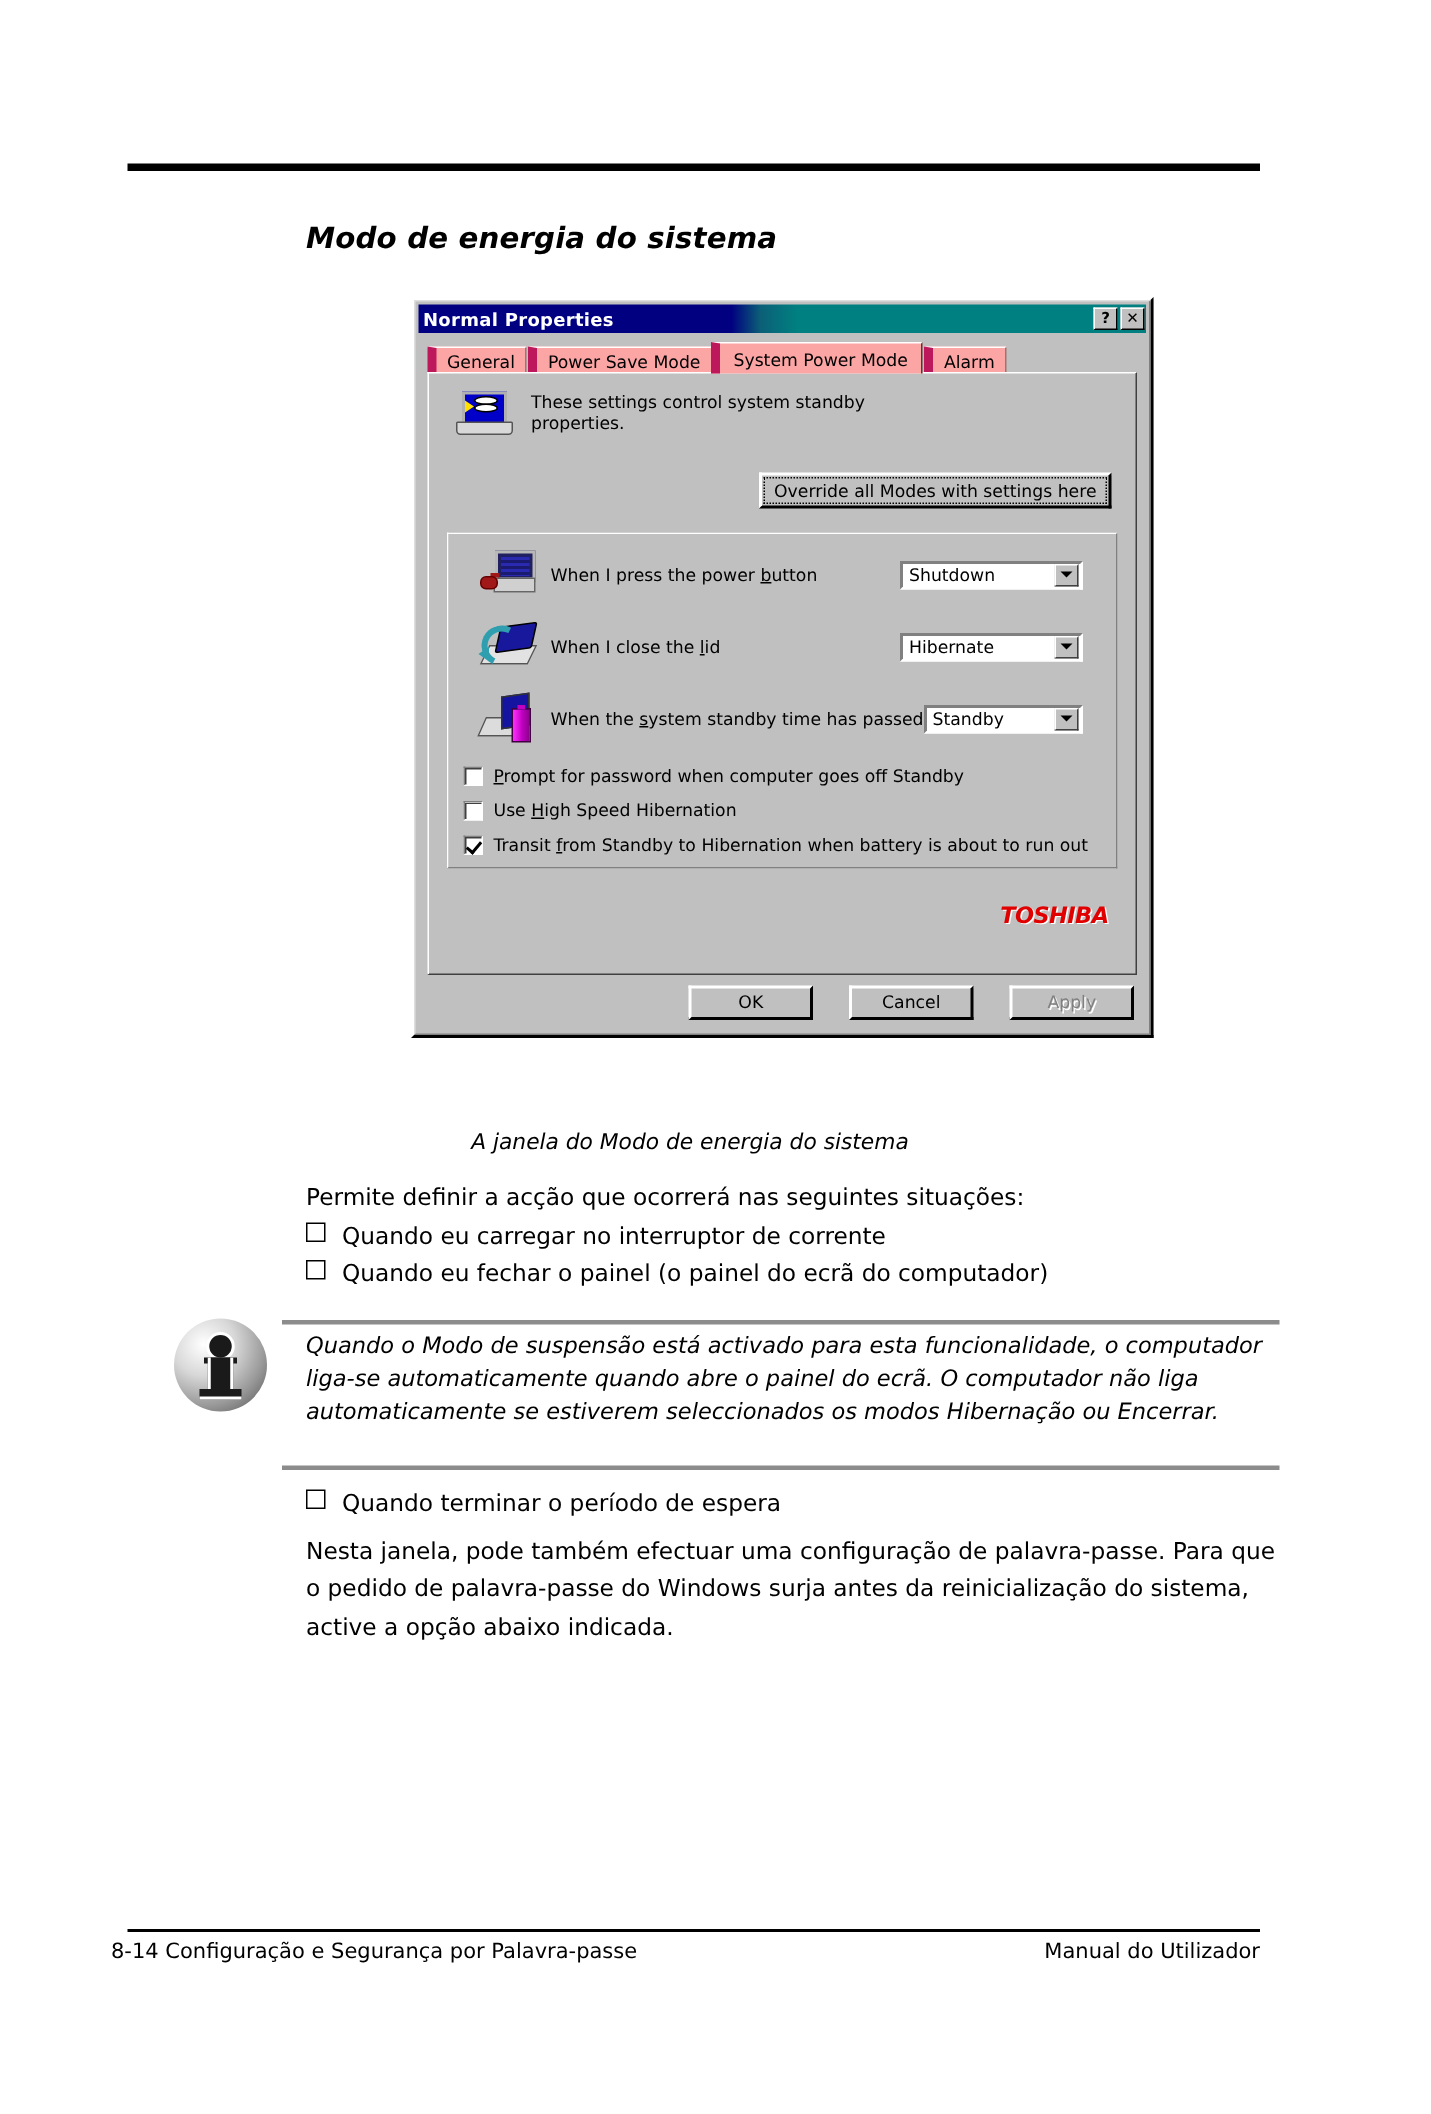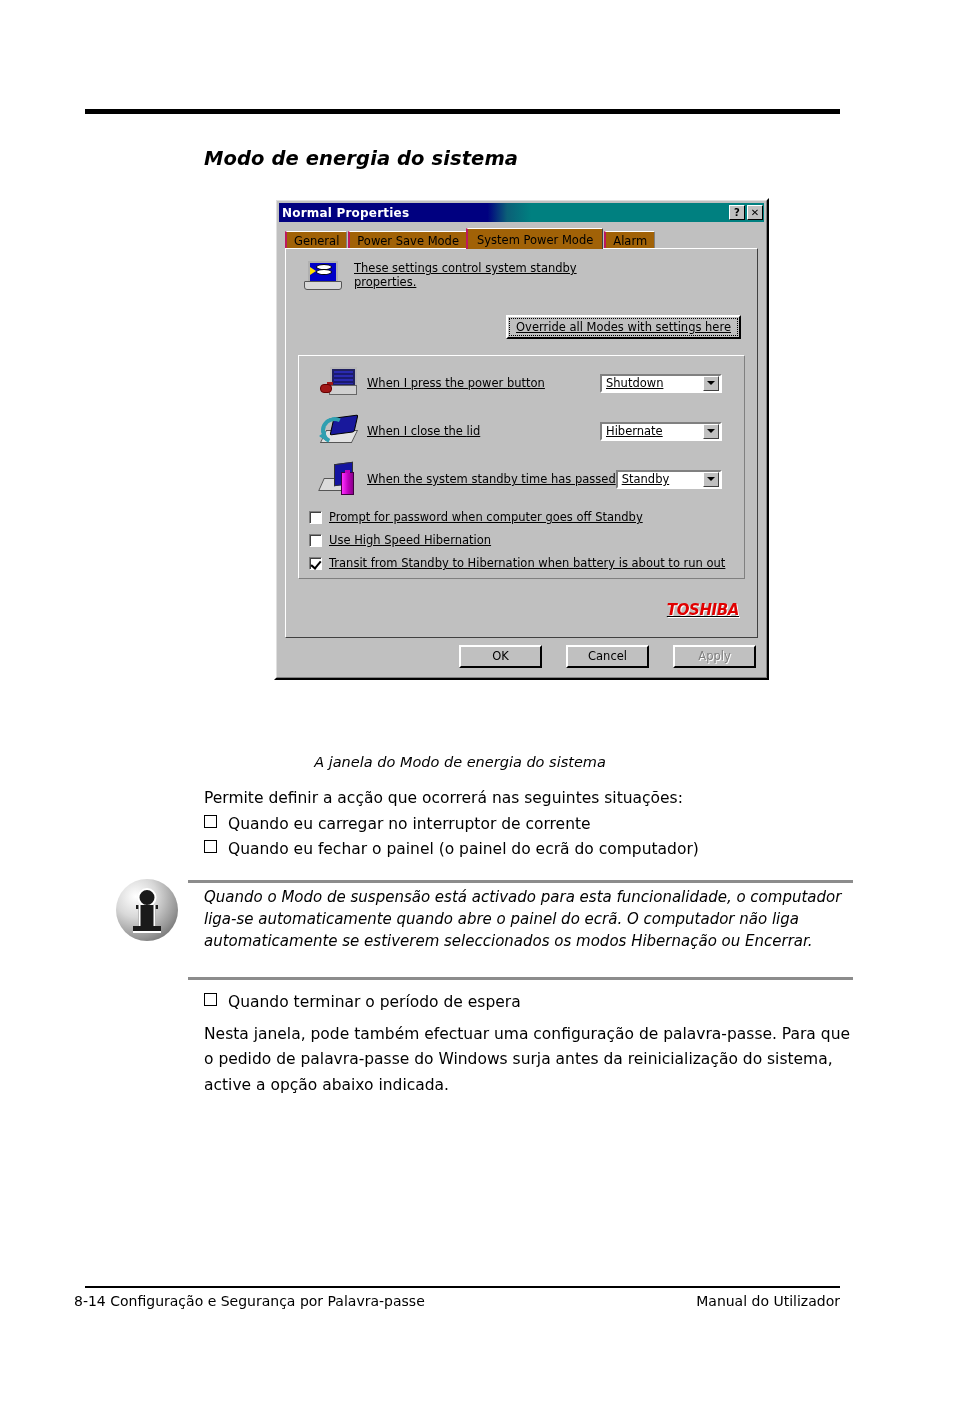--- a/index.html
+++ b/index.html
@@ -94,23 +94,23 @@
   .tabstrip {
     display: flex;
     align-items: flex-end;
     padding: 4px 0 0 6px;
     height: 22px;
     box-sizing: content-box;
   }
   .tab {
     height: 17px;
     padding: 1px 7px 0 7px;
-    background: #a16207;
+    background: #fca5a5;
     border-top: 1px solid #ffffff;
-    border-left: 2px solid #be185d;
+    border-left: 6px solid #be185d;
     border-right: 1px solid #808080;
     border-bottom: none;
     font-size: 11.5px;
     line-height: 17px;
     color: #000;
     white-space: nowrap;
     box-sizing: border-box;
     position: relative;
     margin-right: 1px;
   }
@@ -122,24 +122,23 @@
     z-index: 5;
     border-right: 1px solid #404040;
   }
   .tabpage {
     background: #c0c0c0;
     border-top: 1px solid #ffffff;
     border-left: 1px solid #ffffff;
     border-right: 1px solid #404040;
     border-bottom: 1px solid #404040;
     margin: 0 6px;
-    padding: 8px 10px 12px 10px;
+    padding: 8px 10px 24px 10px;
     position: relative;
     z-index: 1;
-    text-decoration: underline;
   }
 
   .intro-row {
     display: flex;
     align-items: flex-start;
     gap: 12px;
     padding: 2px 0 0 6px;
   }
   .intro-text {
     font-size: 11.5px;

